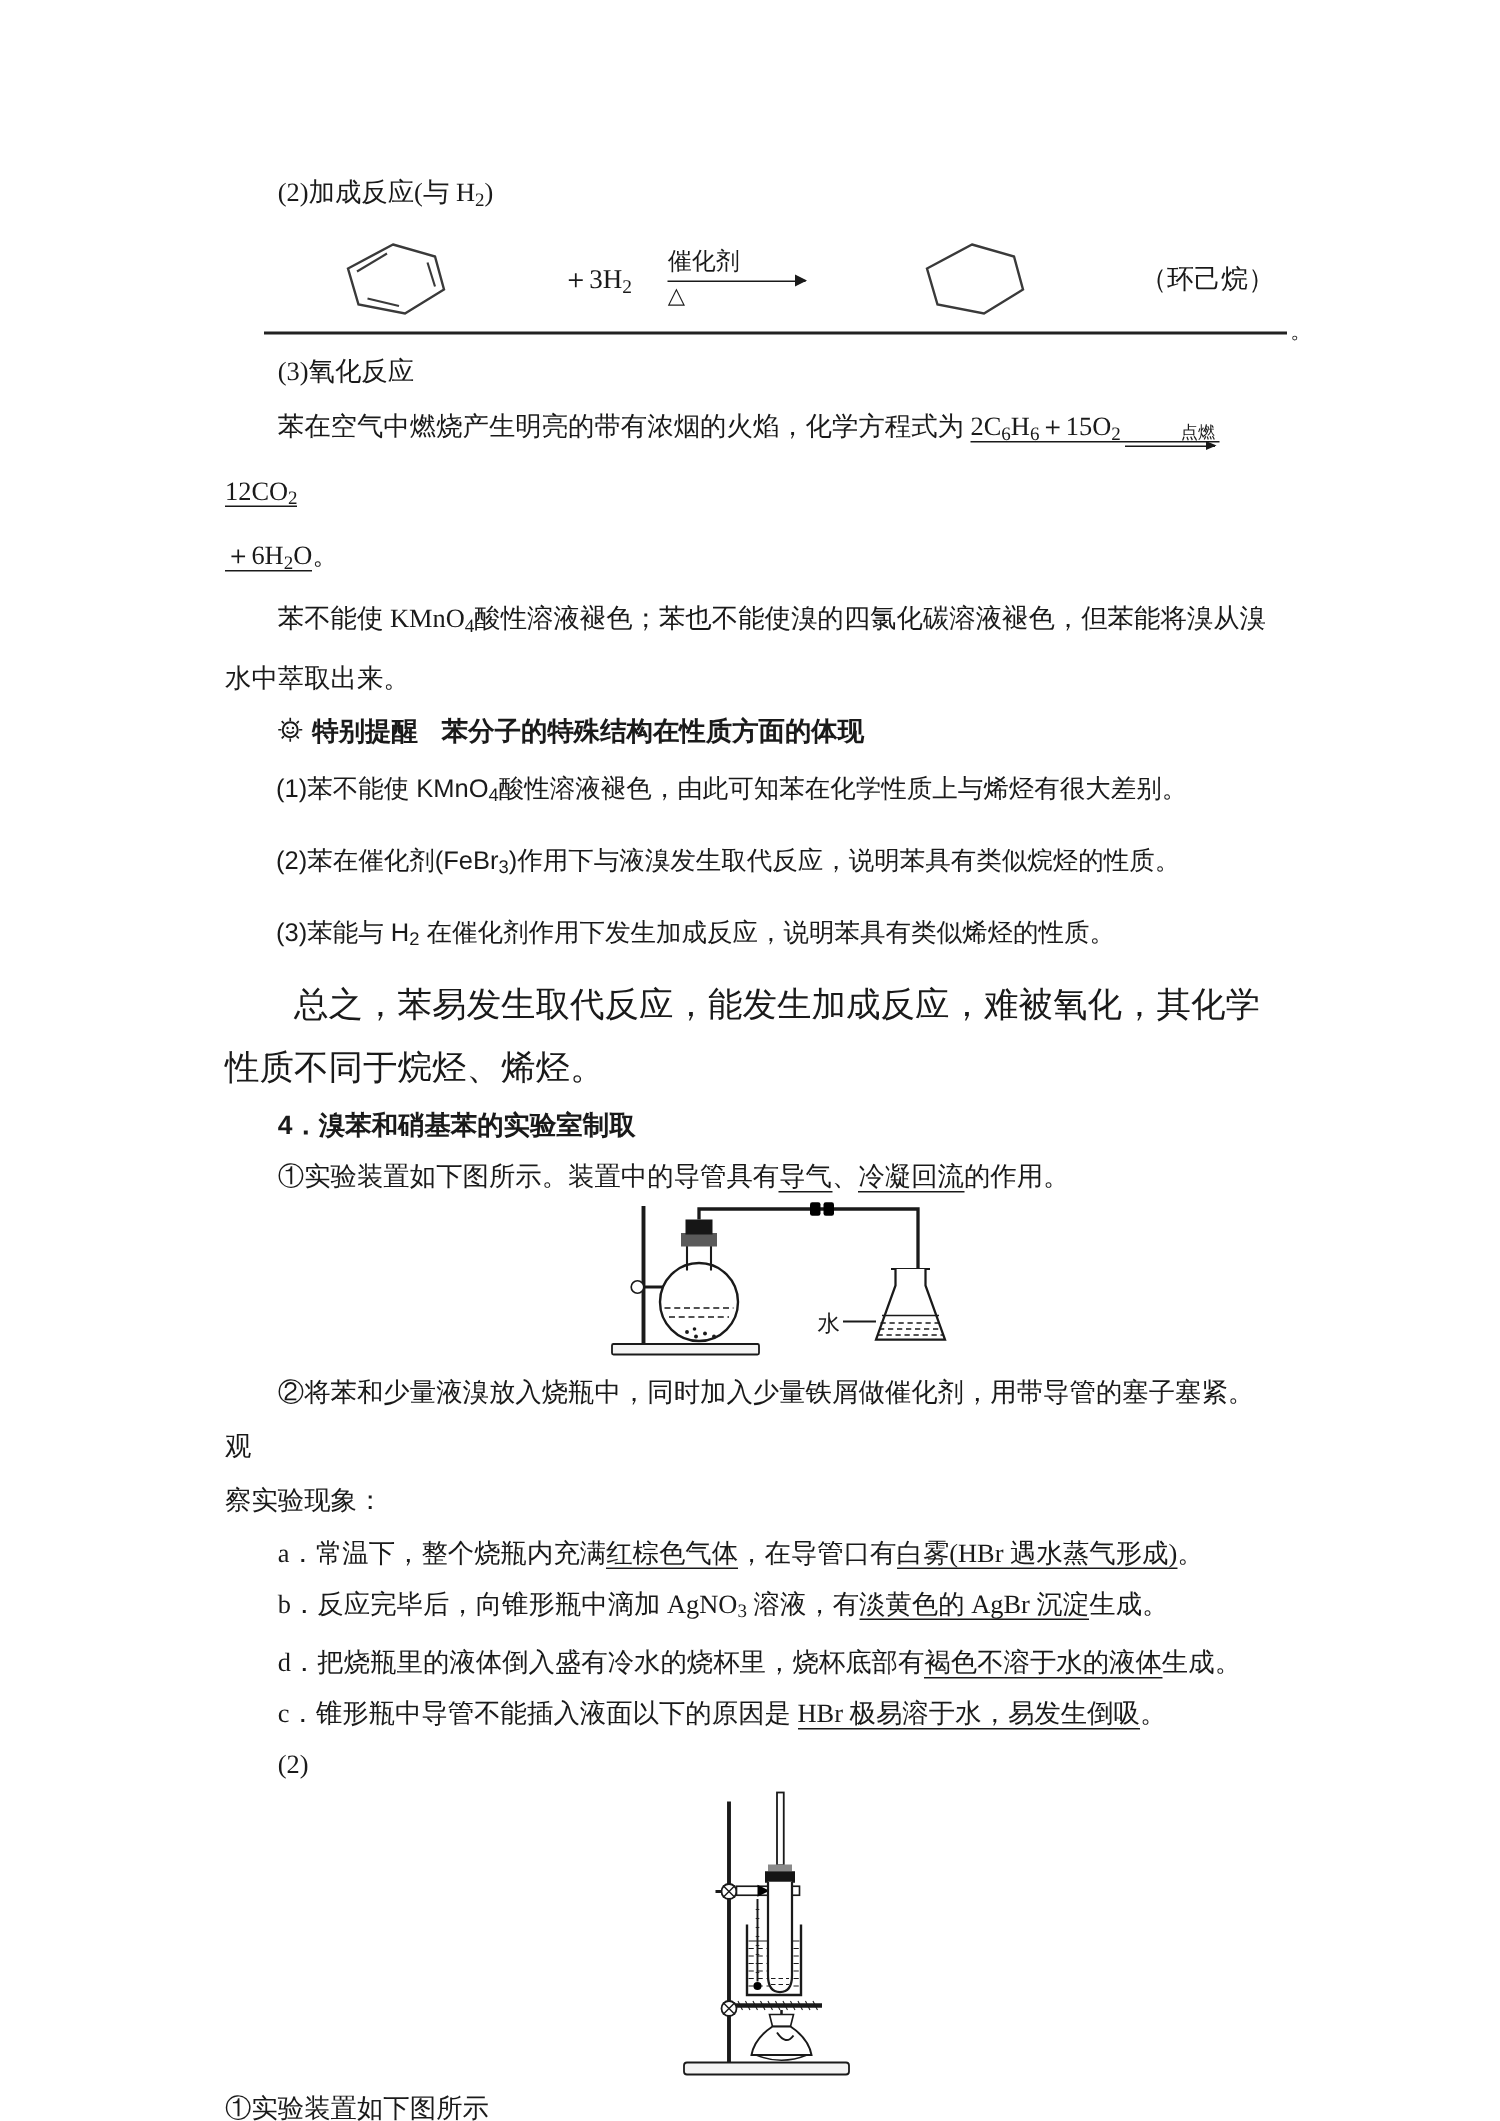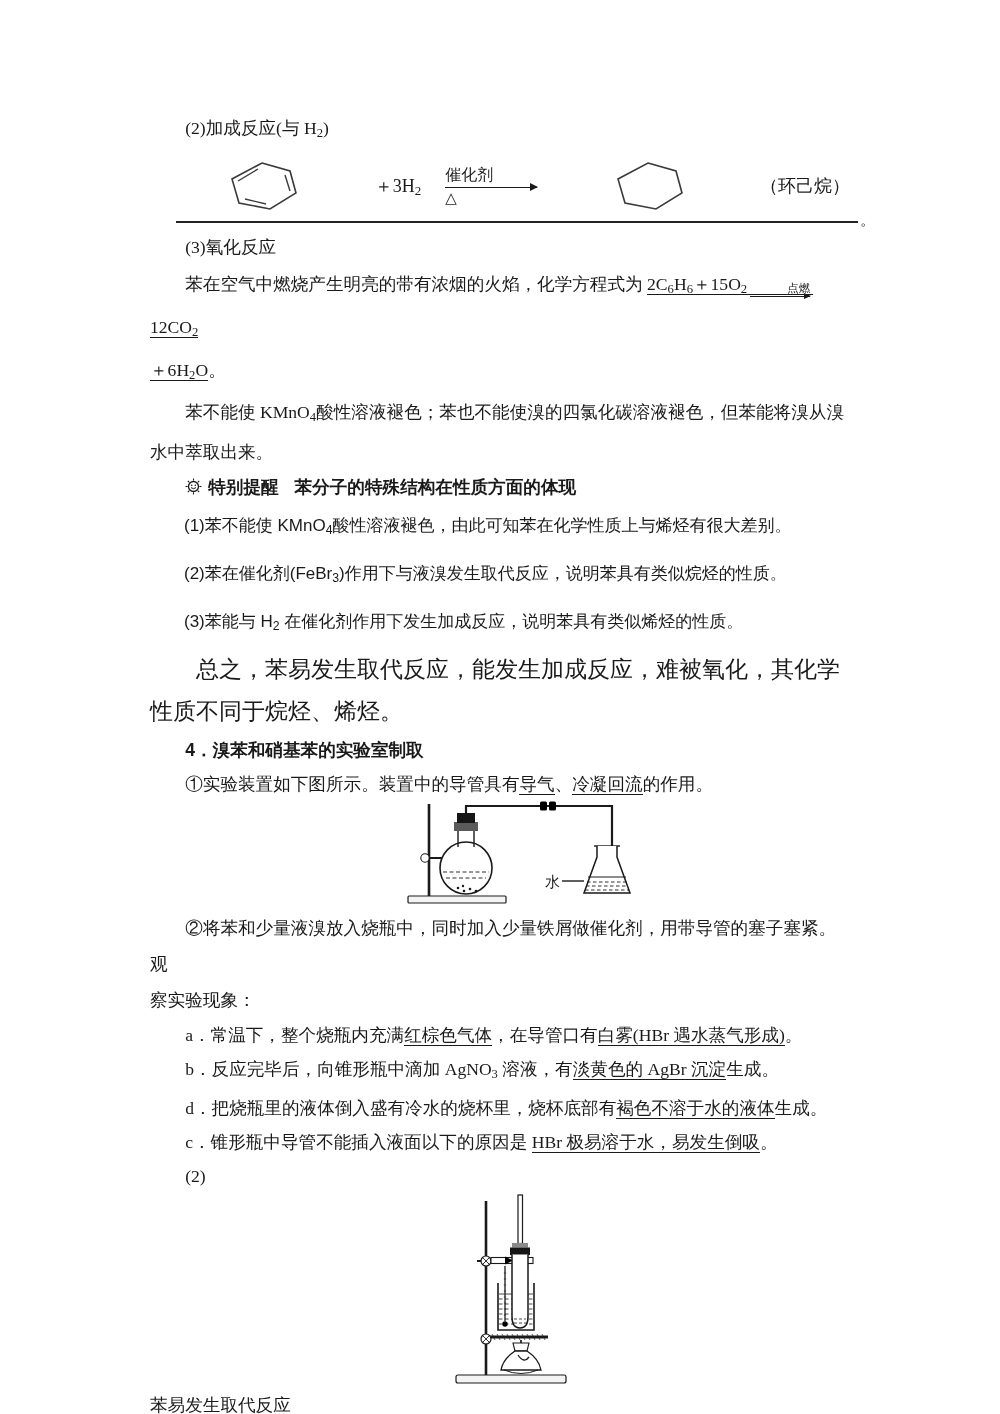--- a/index.html
+++ b/index.html
@@ -221,16 +221,16 @@
           <line x1="36" y1="150" x2="44" y2="142" stroke-width="0.9"></line>
           <line x1="75" y1="147" x2="75" y2="160" stroke-width="1.7"></line>
           <polygon points="67,150 83,150 81,158 69,158" fill="#ffffff" stroke-width="1.1"></polygon>
           <path d="M69,158 Q57,166 55,177 L95,177 Q93,166 81,158 Z" fill="#ffffff" stroke-width="1.3"></path>
           <path d="M72,162 Q78,171 83,164" stroke-width="1.3"></path>
           <path d="M58,177 Q75,184 92,177" stroke-width="1"></path>
         </g>
       </svg>
     </div>
 
-    <div class="footer-line"><span>苯易发生取代反应</span></div>
+    <div class="footer-line"><span>①实验装置如下图所示</span></div>
 
   </div>
 </div>
 
 </body></html>

